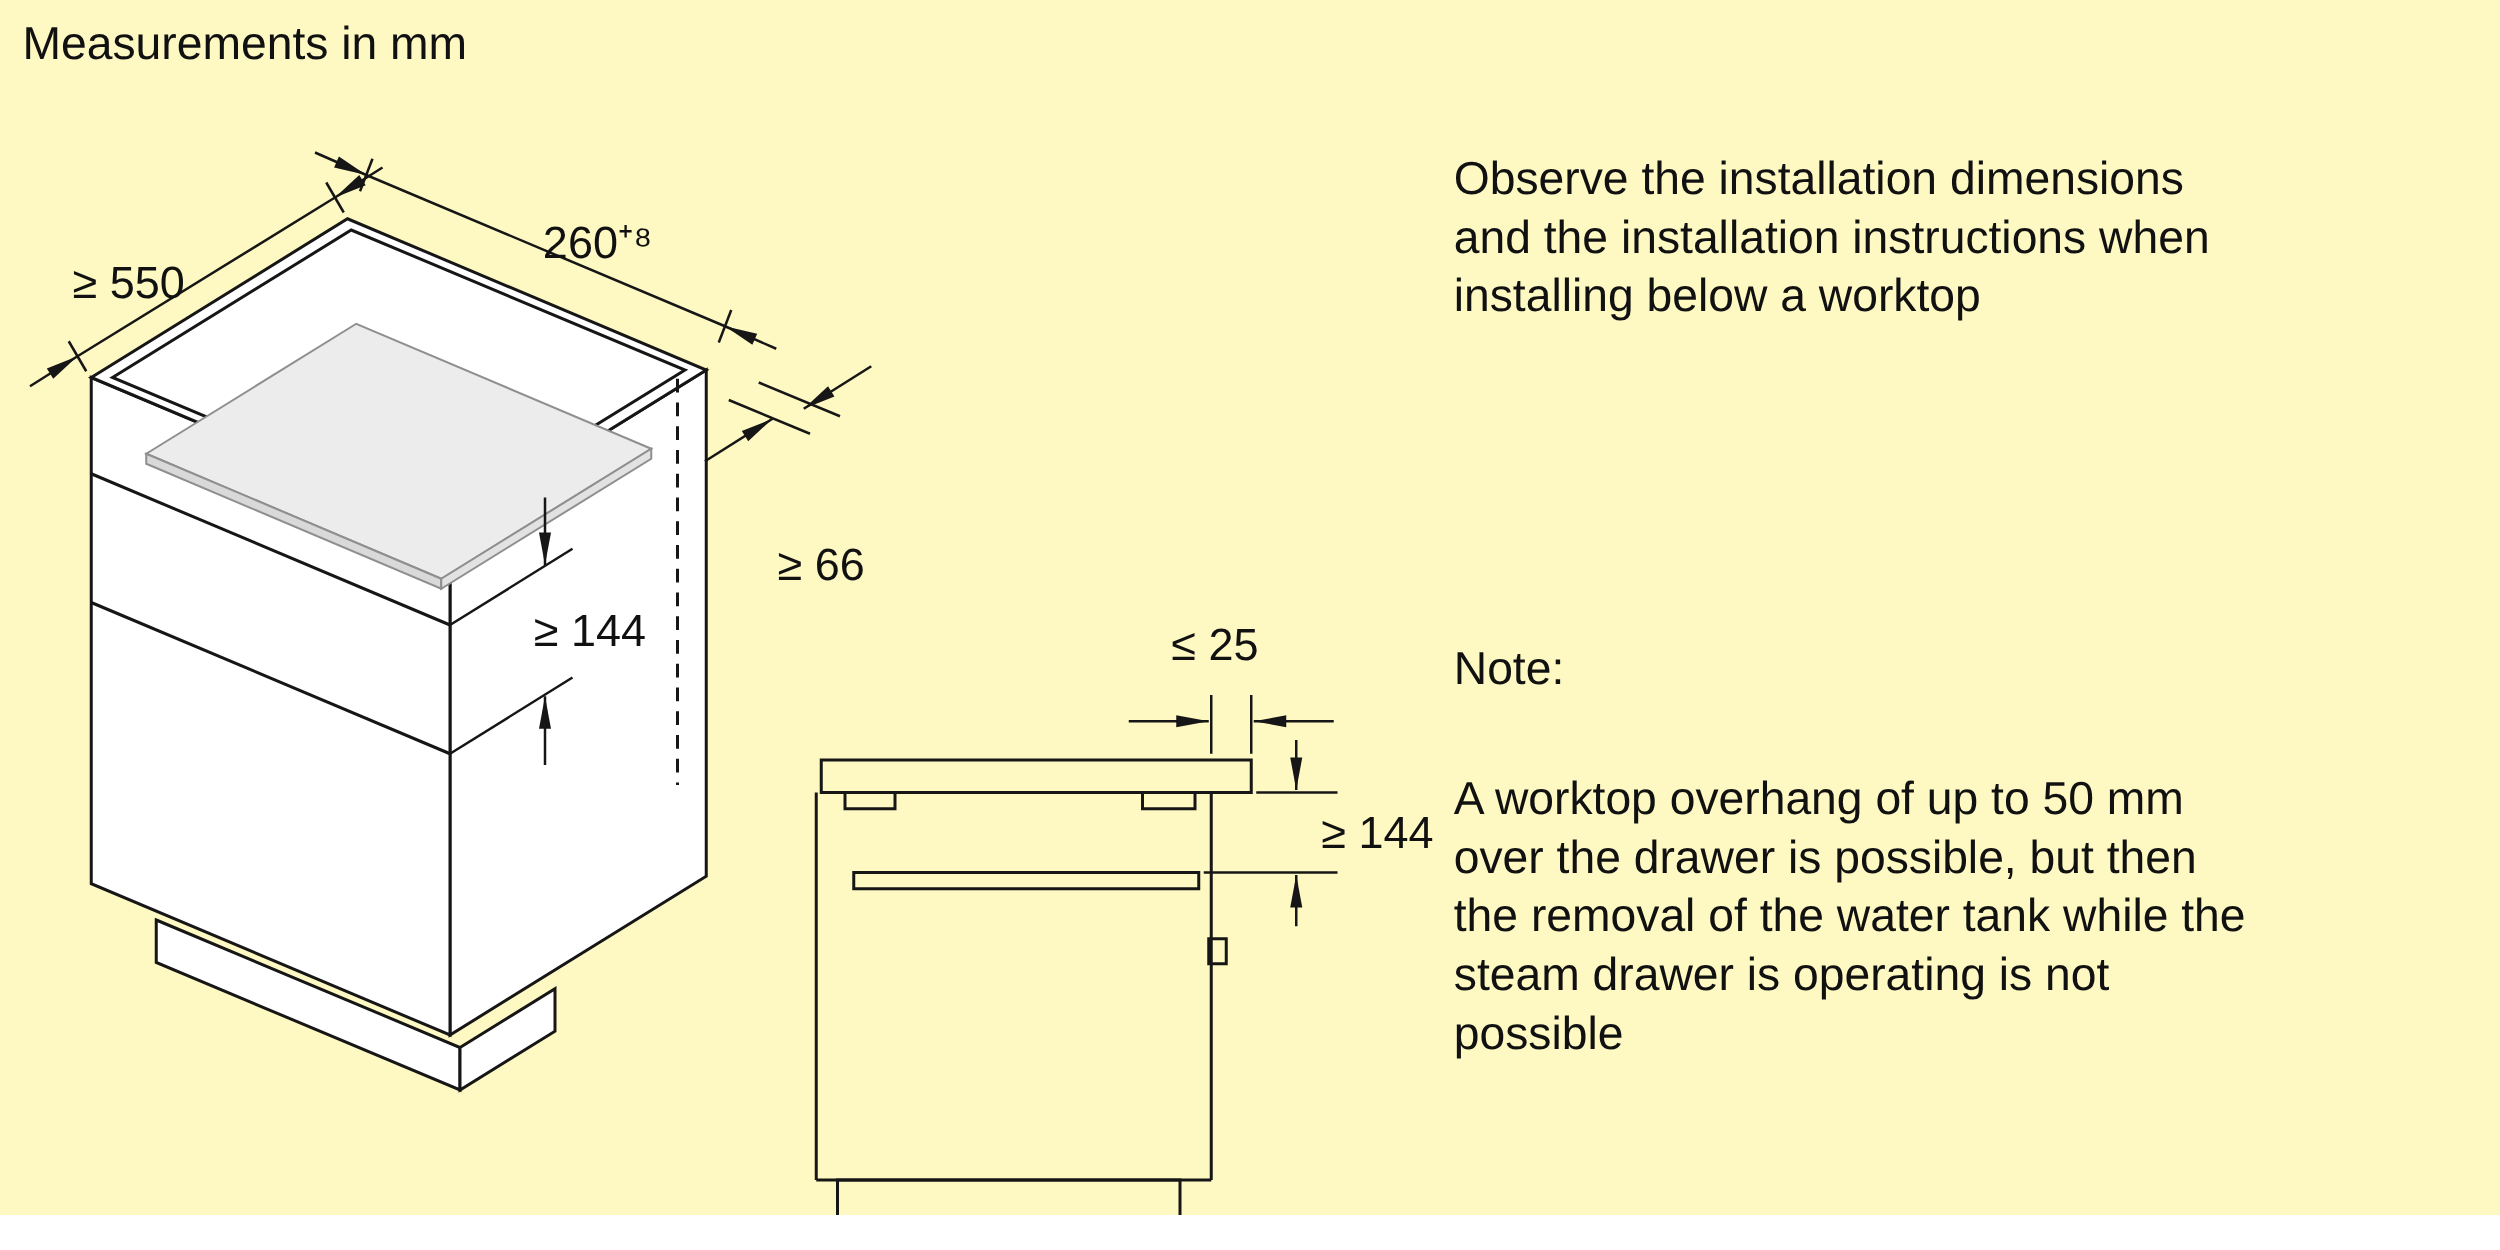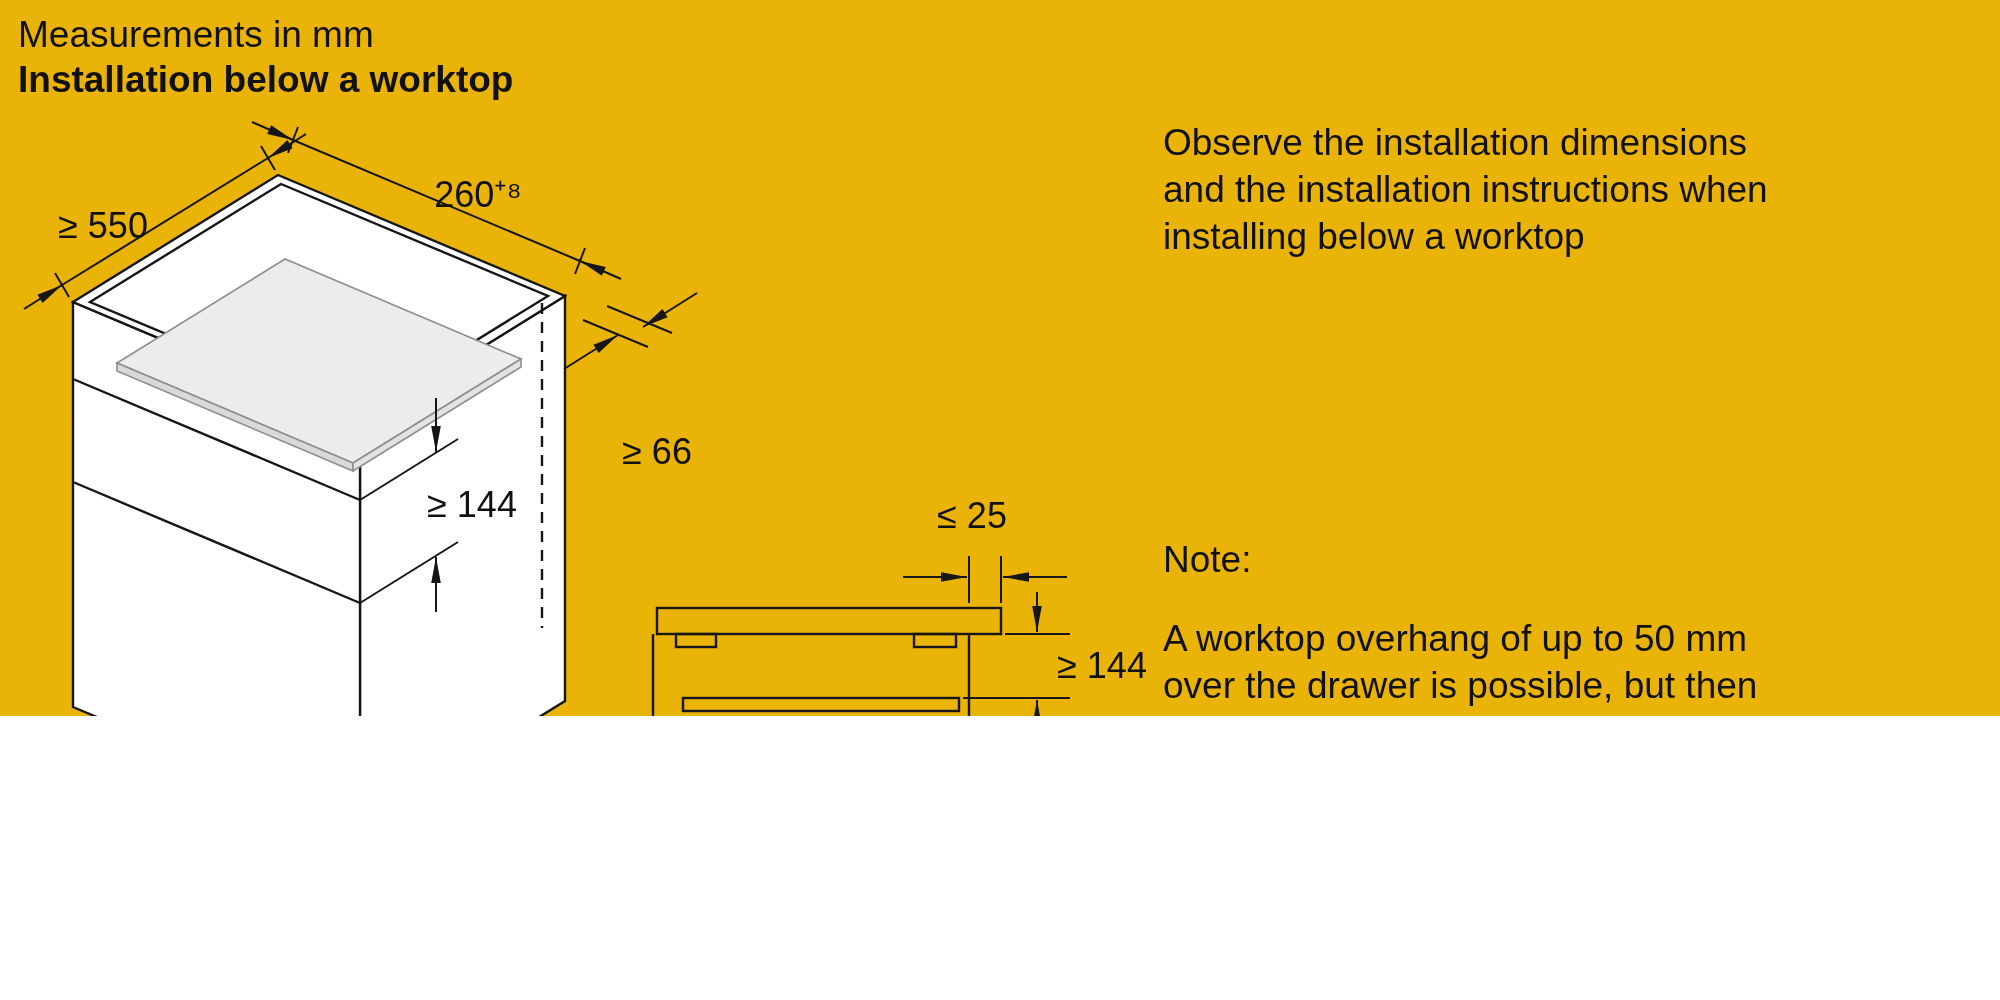--- a/index.html
+++ b/index.html
@@ -1,16 +1,16 @@
 <!DOCTYPE html>
 <html><head>
 <meta charset="utf-8">
 <style>
   html,body{margin:0;padding:0;background:#fff;}
-  .page{position:relative;width:2000px;height:716px;background:#eab308;
+  .page{position:relative;width:2000px;height:972px;background:#fef9c3;
         font-family:"Liberation Sans",sans-serif;color:#111;overflow:hidden;}
   svg.art{position:absolute;left:0;top:0;}
   .lbl{position:absolute;font-size:36px;white-space:nowrap;color:#111;}
   .ctr{transform:translate(-50%,-50%);}
   .para{position:absolute;font-size:37px;line-height:1.27;white-space:pre-line;color:#111;}
   .title-line{position:absolute;font-size:37px;color:#111;white-space:nowrap;}
   .bold{font-weight:bold;}
   .struct{stroke:#161616;stroke-width:2.4;fill:none;stroke-linejoin:miter;}
   .structfill{stroke:#161616;stroke-width:2.4;fill:#ffffff;stroke-linejoin:miter;}
   .dim{stroke:#161616;stroke-width:2;fill:none;}
@@ -110,36 +110,35 @@
       <g>
         <line class="dim" x1="1005" y1="634" x2="1070" y2="634"></line>
         <line class="dim" x1="963" y1="698" x2="1070" y2="698"></line>
         <line class="dim" marker-end="url(#arr)" x1="1037" y1="592" x2="1037" y2="632"></line>
         <line class="dim" marker-end="url(#arr)" x1="1037" y1="741" x2="1037" y2="700"></line>
       </g>
     </g>
   </svg>
 
   <div class="title-line" style="left:18px;top:14px;">Measurements in mm</div>
-  <div class="title-line bold" style="left:18px;top:59px;">Installation below a worktop</div>
 
   <div class="lbl ctr" style="left:103px;top:226px;">≥ 550</div>
   <div class="lbl ctr" style="left:478px;top:193px;">260⁺⁸</div>
   <div class="lbl ctr" style="left:472px;top:505px;">≥ 144</div>
   <div class="lbl ctr" style="left:657px;top:452px;">≥ 66</div>
 
   <div class="lbl ctr" style="left:972px;top:516px;">≤ 25</div>
   <div class="lbl ctr" style="left:1102px;top:666px;">≥ 144</div>
 
   <div class="para" style="left:1163px;top:120px;width:860px;">Observe the installation dimensions
 and the installation instructions when
 installing below a worktop</div>
 
 
-  <div class="para" style="left:1163px;top:537px;">Note:</div>
+  <div class="para" style="left:1163px;top:512px;">Note:</div>
 
   <div class="para" style="left:1163px;top:616px;width:880px;">A worktop overhang of up to 50 mm
 over the drawer is possible, but then
 the removal of the water tank while the
 steam drawer is operating is not
 possible</div>
 
 </div>
 
 </body></html>

